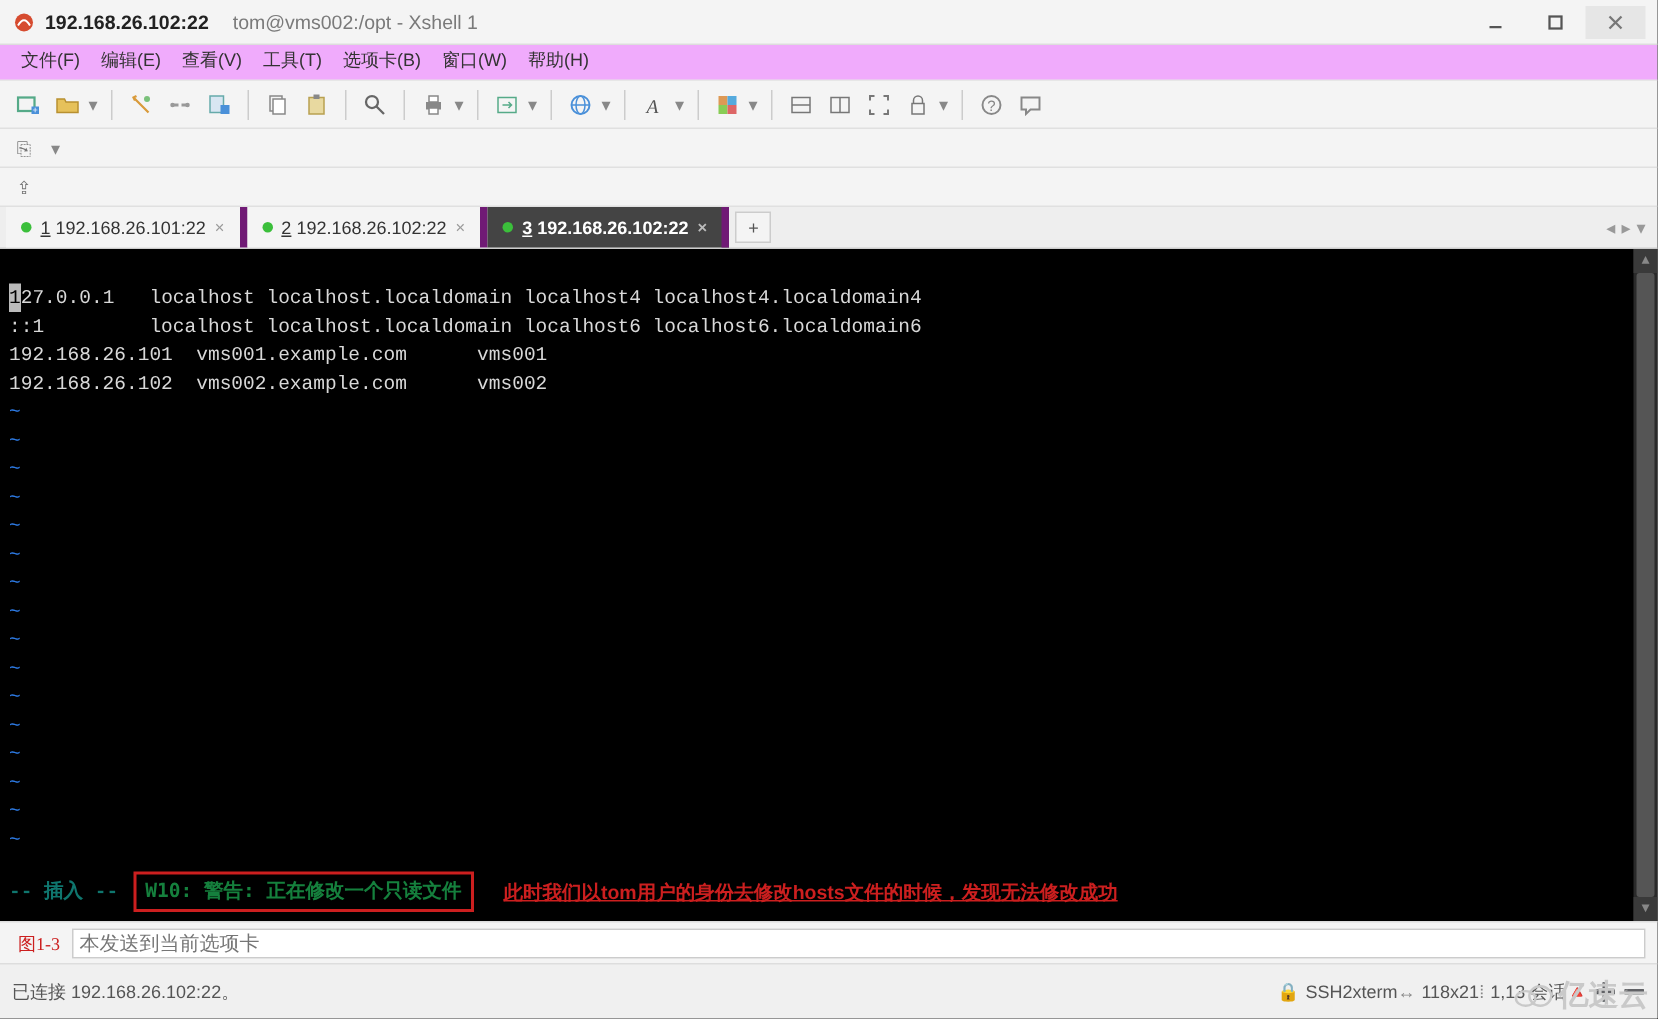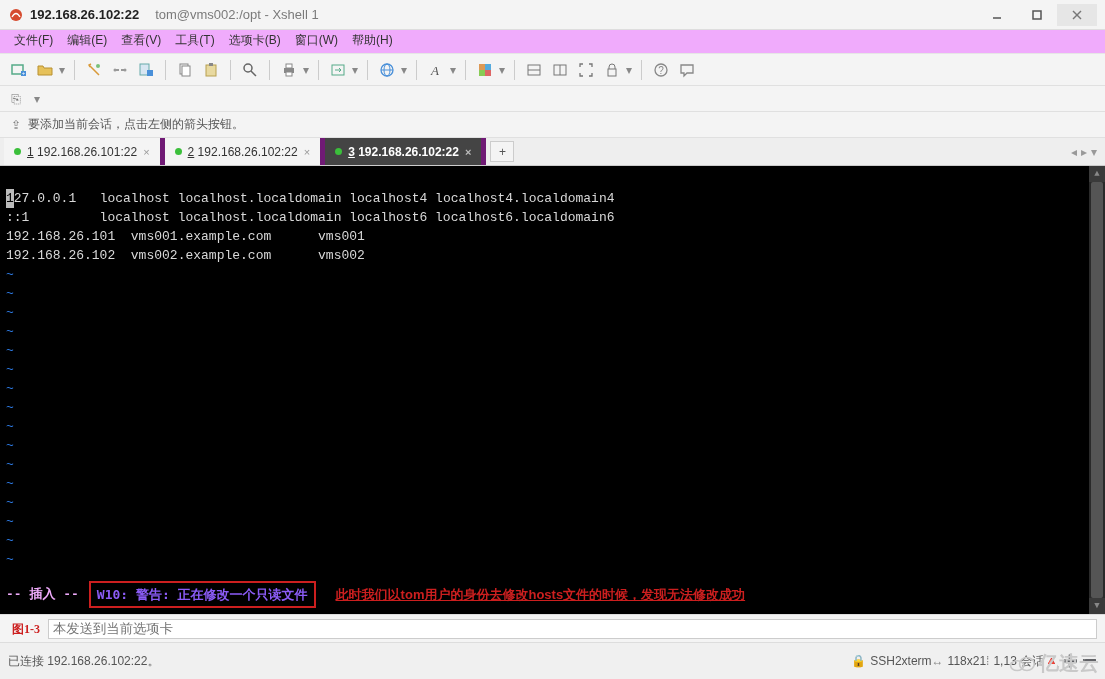--- a/index.html
+++ b/index.html
@@ -129,24 +129,24 @@
 .terminal .tilde { color: #2e7de9; }
 .vim-status {
   position: absolute;
   left: 6px;
   bottom: 6px;
   display: flex;
   align-items: center;
   gap: 10px;
   font-family: "Consolas","Courier New",monospace;
 }
-.vim-mode { color: #f0abfc; font-weight: bold; }
+.vim-mode { color: #0f766e; font-weight: bold; }
 .vim-warn-box {
   border: 2px solid #cc1f1f;
-  color: #8b5cf6;
+  color: #15803d;
   padding: 2px 6px;
   font-weight: bold;
   font-family: "Microsoft YaHei","Consolas",monospace;
 }
 .vim-note {
   color: #cc1f1f;
   font-weight: bold;
   font-family: "Microsoft YaHei",sans-serif;
   margin-left: 10px;
   text-decoration: underline;
@@ -172,21 +172,21 @@
   padding: 0 8px;
   border-top:1px solid #ddd;
   position: relative;
 }
 .sendbar input {
   flex:1; border:1px solid #ccc; height:20px; padding:0 4px;
   color:#b91c1c; background:#fff;margin-left:40px;
 }
 .fig-label {
   position:absolute; left:12px; top:6px;
-  color:#cc1f1f; font-weight:bold; font-family:"Microsoft YaHei";
+  color:#cc1f1f; font-weight:normal; font-family:"Microsoft YaHei";
   pointer-events:none;
 }
 
 .statusbar {
   height: 24px;
   background: #f0f0f0;
   border-top: 1px solid #ddd;
   display:flex; align-items:center;
   padding: 18px 8px;
   color:#555;
@@ -382,21 +382,20 @@
       </div>
   </div>
 
   <div class="addressbar">
     <span class="addr-icon">⎘</span>
     <span class="addr-drop">▾</span>
   </div>
 
   <div class="hintbar">
     <span class="hint-icon">⇪</span>
-    <span>要添加当前会话，点击左侧的箭头按钮。</span>
   </div>
 
   <div class="tabs">
     <div class="tab">
       <span class="dot"></span>
       <span><span class="num">1</span> <span>192.168.26.101:22</span></span>
       <span class="close-x">×</span>
     </div>
     <div class="tab">
       <span class="dot"></span>

